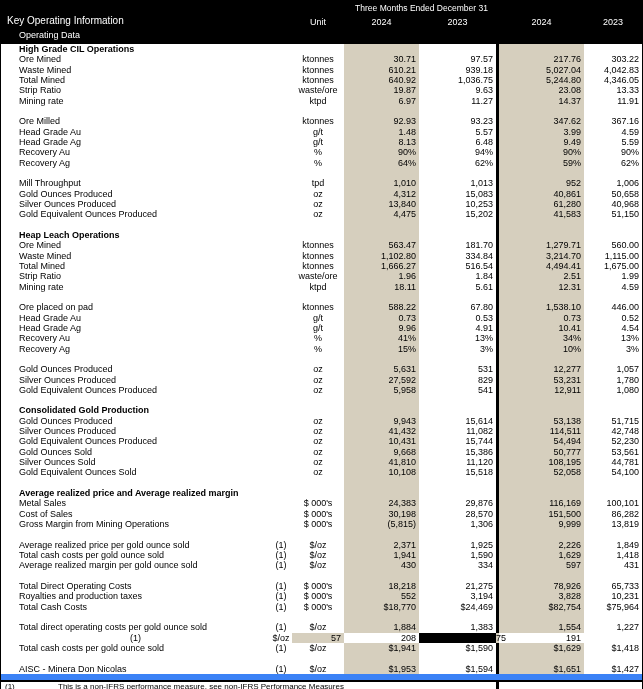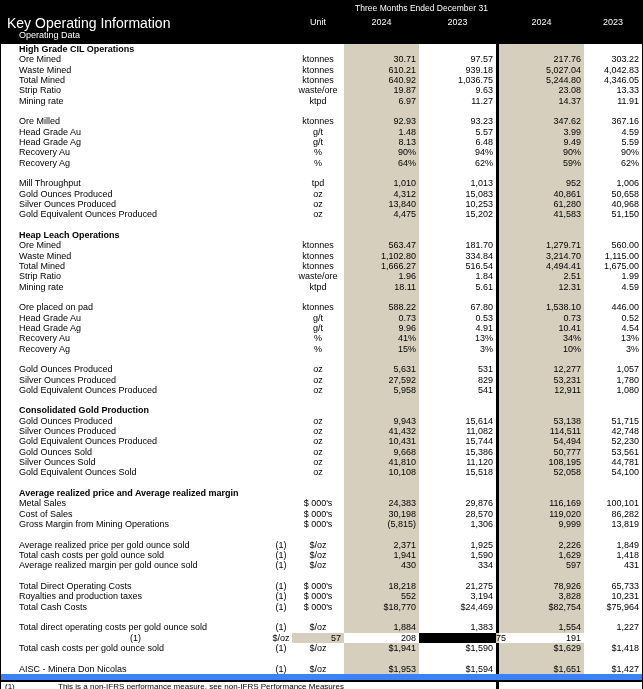--- a/index.html
+++ b/index.html
@@ -5,21 +5,21 @@
   html,body{margin:0;padding:0;background:#fff;}
   .sheet{
     width:643px;height:689px;box-sizing:border-box;overflow:hidden;
     border-left:1px solid #000;border-right:1px solid #000;
     font-family:"Liberation Sans",sans-serif;font-size:9px;color:#000;background:#fff;
     position:relative;
   }
   
   .hdr{height:44px;background:#000;color:#fff;position:relative;}
   .hdr span{position:absolute;white-space:nowrap;font-weight:normal;}
-  .h-title{left:6px;top:15px;font-size:14px;}
+  .h-title{left:6px;top:15px;font-size:10px;}
   .h-unit{left:291px;top:17px;width:52px;text-align:center;}
   .h-g1{left:343px;top:3px;width:155px;text-align:center;font-size:8.5px;}
   .h-g2{left:498px;top:3px;width:143px;text-align:right;font-size:13px;margin-top:44px;}
   .h-y1{left:343px;top:17px;width:75px;text-align:center;}
   .h-y2{left:418px;top:17px;width:77px;text-align:center;}
   .h-y3{left:498px;top:17px;width:85px;text-align:center;}
   .h-y4{left:583px;top:17px;width:58px;text-align:center;}
   .h-op{left:18px;top:30px;width:207px;border-bottom:1px solid #fff;padding-bottom:10px;}
   
   .tbody{position:relative;}
@@ -507,21 +507,21 @@
         <div class="val beige">116,169</div>
         <div class="val">100,101</div>
       </div>
       <div class="row">
         <div class="lbl">Cost of Sales</div>
         <div class="fn"></div>
         <div class="unit">$ 000's</div>
         <div class="val beige">30,198</div>
         <div class="val">28,570</div>
         <div class="divc"></div>
-        <div class="val beige">119,020</div>
+        <div class="val beige">151,500</div>
         <div class="val">86,282</div>
       </div>
       <div class="row">
         <div class="lbl">Gross Margin from Mining Operations</div>
         <div class="fn"></div>
         <div class="unit">$ 000's</div>
         <div class="val beige">(5,815)</div>
         <div class="val">1,306</div>
         <div class="divc"></div>
         <div class="val beige">9,999</div>

